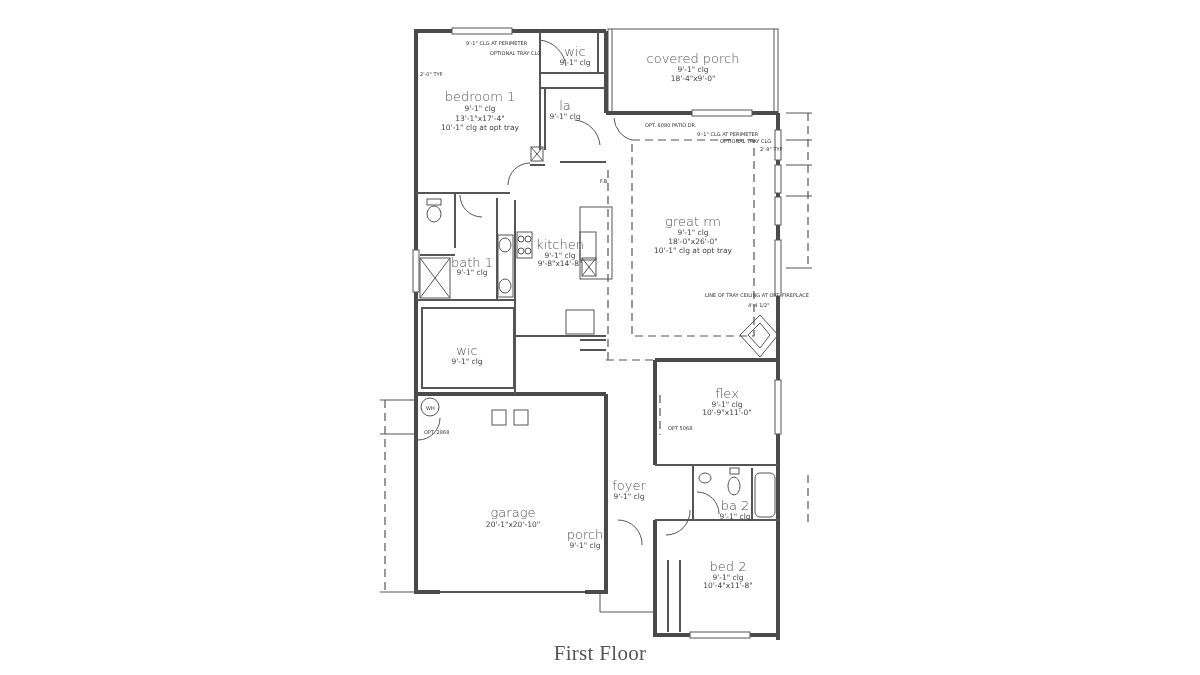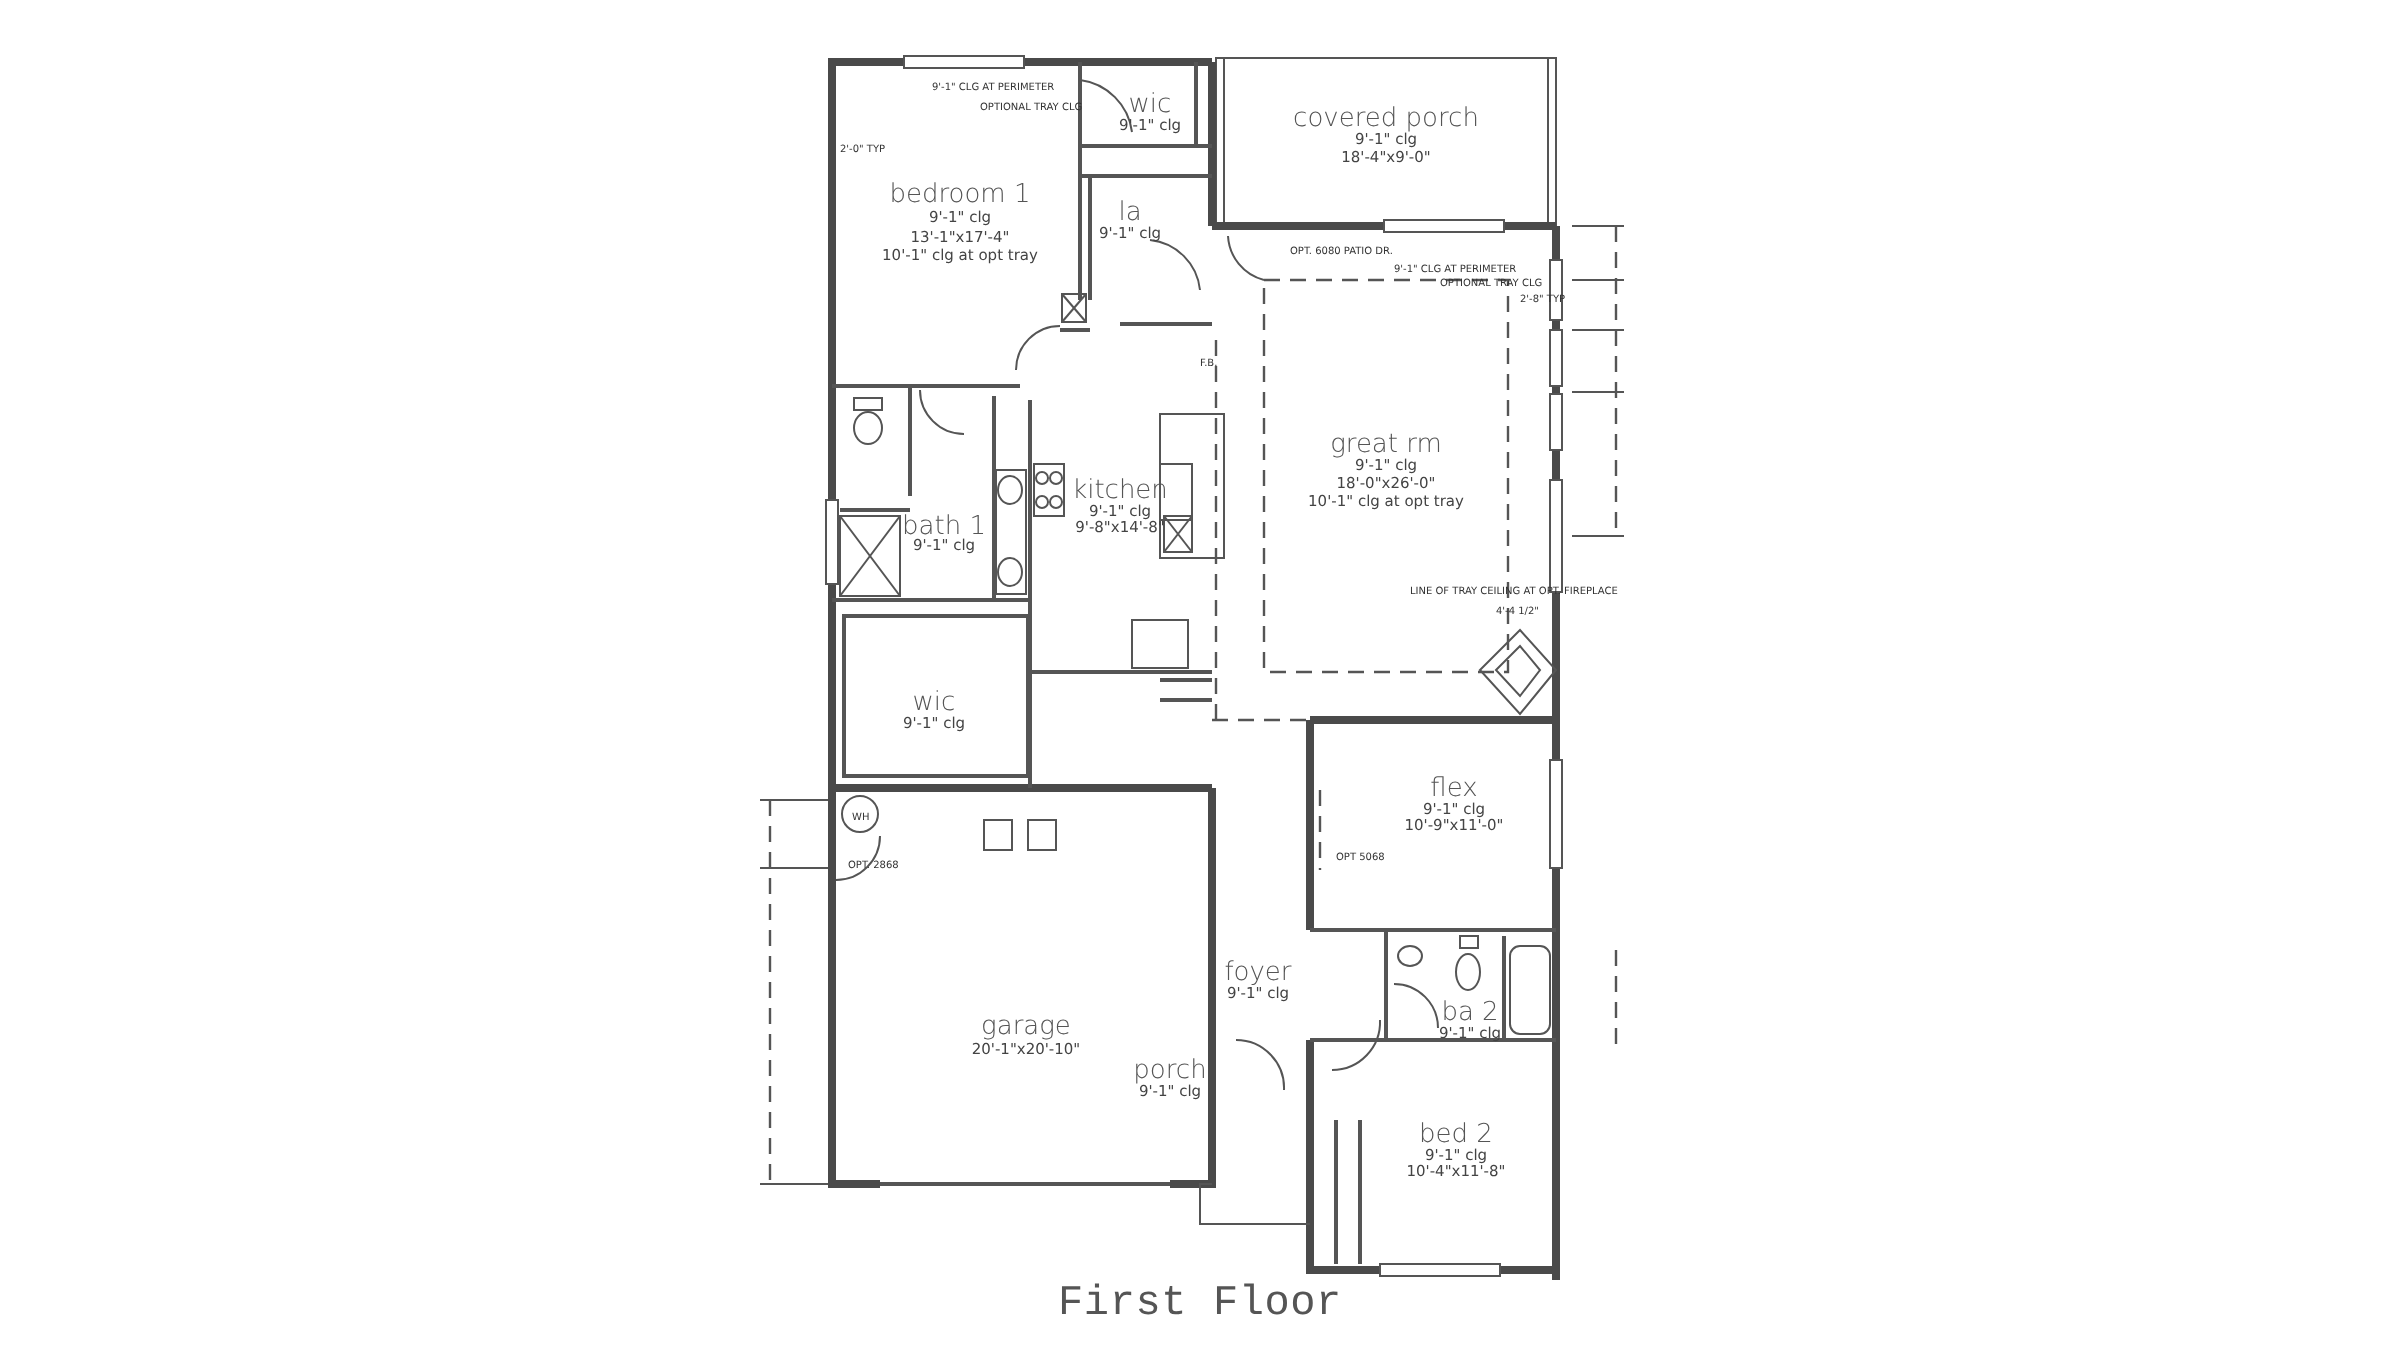--- a/index.html
+++ b/index.html
@@ -6,21 +6,21 @@
   body { width: 1200px; height: 675px; position: relative; overflow: hidden; font-family: "DejaVu Sans", sans-serif; }
   #plan { position: absolute; left: 0; top: 0; width: 1200px; height: 675px; }
   .wall { fill: none; stroke: #4a4a4a; stroke-width: 4; }
   .wall-thin { fill: none; stroke: #555; stroke-width: 2; }
   .line { fill: none; stroke: #555; stroke-width: 1; }
   .dash { fill: none; stroke: #555; stroke-width: 1.2; stroke-dasharray: 8 5; }
   .room-name { font-family: "DejaVu Sans", sans-serif; font-size: 13px; fill: #555; text-anchor: middle; font-weight: 300; }
   .room-sub { font-family: "DejaVu Sans", sans-serif; font-size: 7.5px; fill: #444; text-anchor: middle; }
   .note { font-family: "DejaVu Sans", sans-serif; font-size: 5px; fill: #333; }
   .win { fill: #fff; stroke: #555; stroke-width: 1; }
-  .caption { position: absolute; left: 0; width: 1200px; top: 641px; text-align: center; font-family: Liberation Mono, monospace; font-size: 21px; color: #555; letter-spacing: 0.3px; }
+  .caption { position: absolute; left: 0; width: 1200px; top: 641px; text-align: center; font-family: Liberation Serif, serif; font-size: 21px; color: #555; letter-spacing: 0.3px; }
 </style>
 </head>
 <body>
 
 <svg id="plan" viewBox="0 0 1200 675" xmlns="http://www.w3.org/2000/svg">
 
   <g>
     <rect x="608" y="29" width="170" height="84" class="line"></rect>
     <line x1="612" y1="29" x2="612" y2="113" class="line"></line>
     <line x1="774" y1="29" x2="774" y2="113" class="line"></line>

